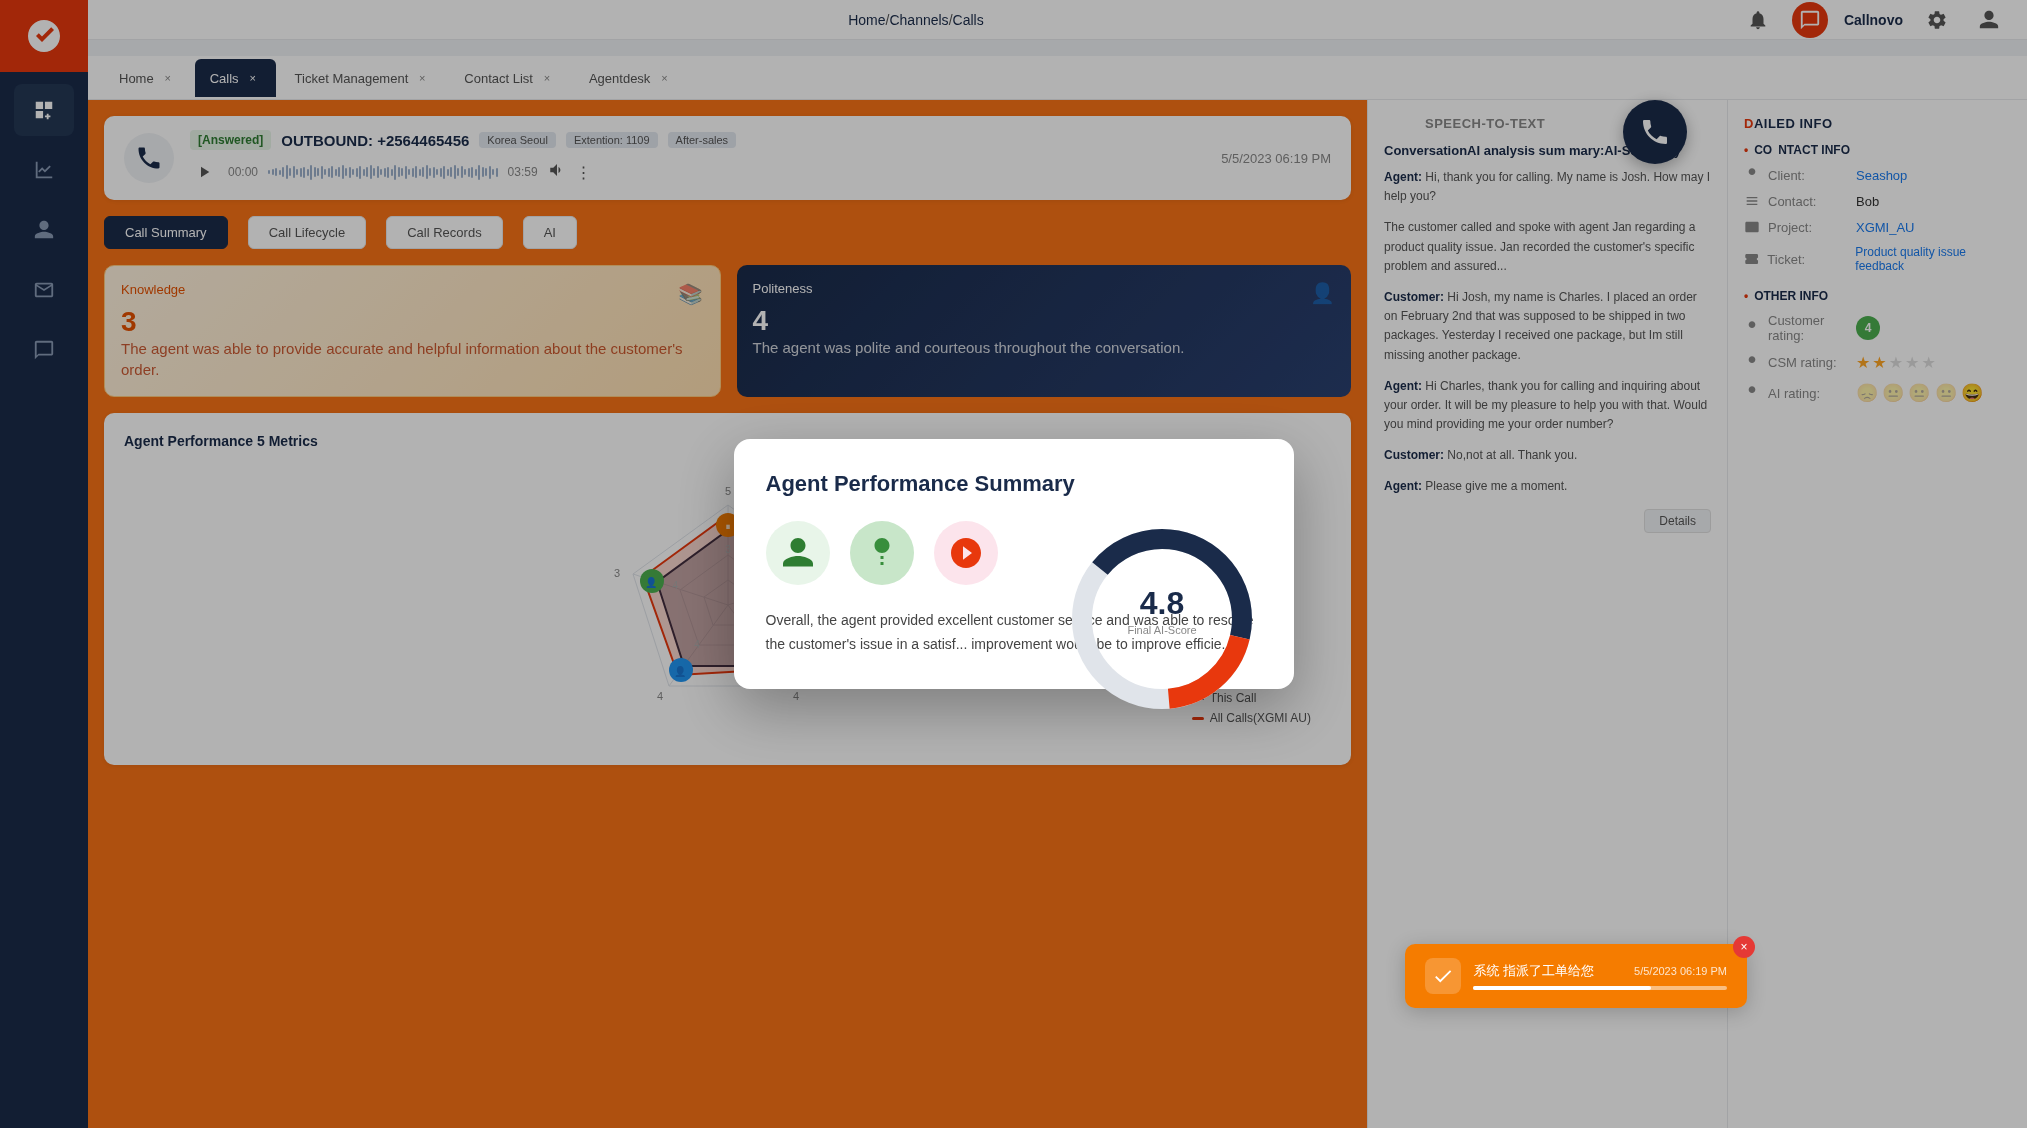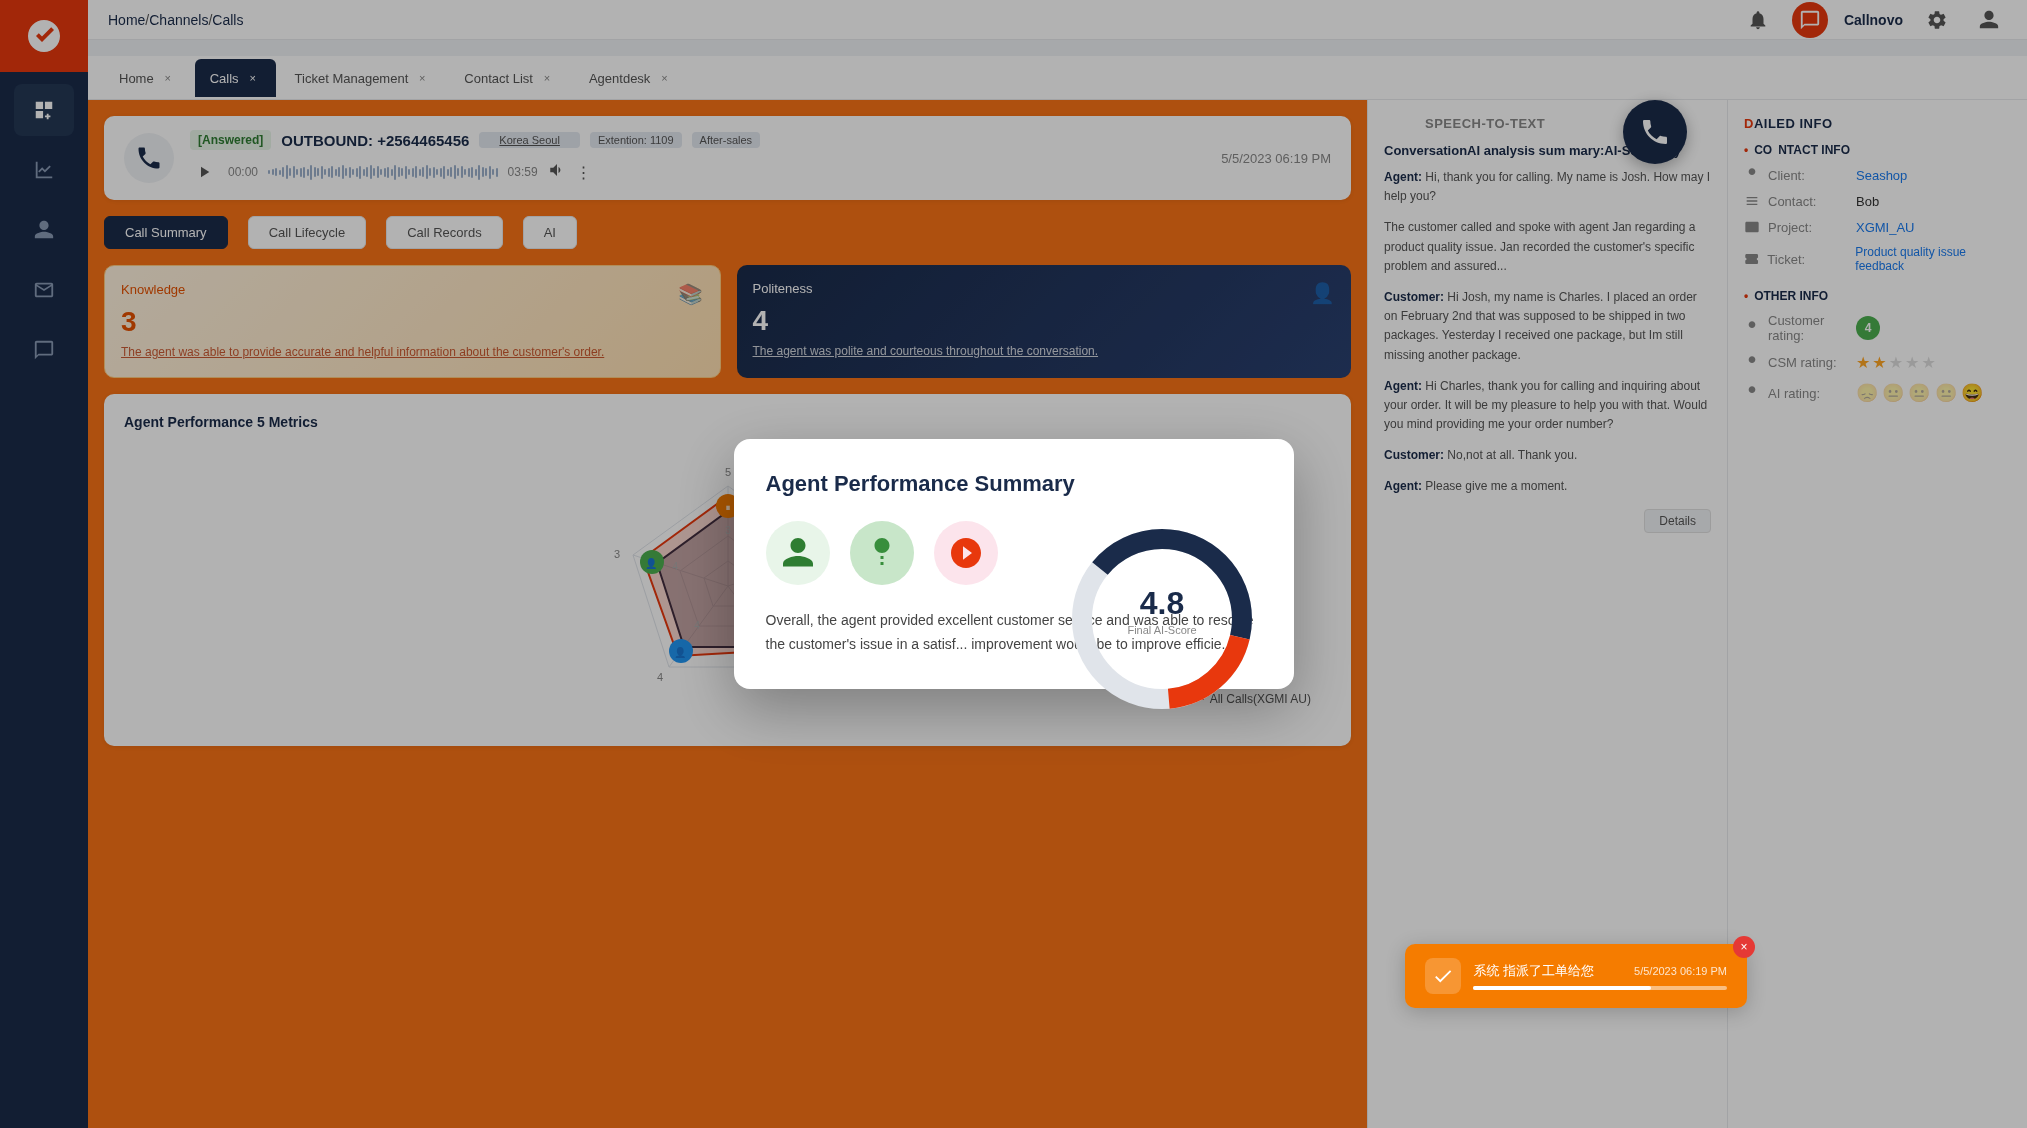--- a/index.html
+++ b/index.html
@@ -13,21 +13,21 @@
       width: 88px; height: 72px; background: #e8380d; display: flex; align-items: center; justify-content: center;
     }
     .sidebar-logo svg { width: 40px; height: 40px; }
     .sidebar-nav { display: flex; flex-direction: column; align-items: center; gap: 8px; padding: 12px 0; width: 100%; }
     .sidebar-item { width: 60px; height: 52px; display: flex; align-items: center; justify-content: center; border-radius: 8px; cursor: pointer; color: #8a9bb5; }
     .sidebar-item.active { background: #243855; color: #fff; }
     .sidebar-item svg { width: 22px; height: 22px; }
 
     
     .topbar {
-      position: fixed; left: 88px; top: 0; right: 0; height: 40px; background: #fff; border-bottom: 1px solid #e8eaed; display: flex; align-items: center; padding: 0 20px; z-index: 99; gap: 16px;
+      position: fixed; left: 88px; top: 0; right: 0; height: 40px; background: #fff; border-bottom: 1px solid #e8eaed; display: flex; align-items: center; padding: 0 20px; z-index: 99; gap: 16px; text-align: center;
     }
     .breadcrumb { font-size: 14px; color: #555; flex: 1; }
     .breadcrumb span { color: #1a2b4a; }
     .topbar-right { display: flex; align-items: center; gap: 16px; }
     .topbar-icon { width: 36px; height: 36px; display: flex; align-items: center; justify-content: center; cursor: pointer; color: #555; }
     .topbar-avatar { width: 36px; height: 36px; background: #e8380d; border-radius: 50%; display: flex; align-items: center; justify-content: center; }
     .topbar-avatar svg { width: 22px; height: 22px; fill: white; }
     .topbar-username { font-size: 14px; font-weight: 600; color: #1a2b4a; }
 
     
@@ -45,21 +45,21 @@
     .content { display: flex; height: calc(100% - 44px); overflow: hidden; }
 
     
     .left-panel { flex: 1; overflow-y: auto; padding: 16px; background: #f97316; }
 
     
     .call-info-bar { background: #fff; border-radius: 10px; padding: 14px 20px; display: flex; align-items: center; gap: 16px; margin-bottom: 16px; box-shadow: 0 1px 4px rgba(0,0,0,0.08); }
     .call-icon-circle { width: 50px; height: 50px; background: #f0f2f5; border-radius: 50%; display: flex; align-items: center; justify-content: center; flex-shrink: 0; }
     .answered-badge { background: #e8f5e9; color: #2e7d32; font-size: 12px; font-weight: 600; padding: 3px 8px; border-radius: 4px; }
     .outbound-text { font-size: 15px; font-weight: 600; color: #1a2b4a; }
-    .korea-badge { background: #e3e8f0; color: #555; font-size: 11px; padding: 2px 20px; border-radius: 4px; text-decoration: underline; }
+    .korea-badge { background: #e3e8f0; color: #555; font-size: 11px; padding: 2px 8px; border-radius: 4px; }
     .ext-badge { background: #e3e8f0; color: #555; font-size: 11px; padding: 2px 8px; border-radius: 4px; }
     .sales-badge { background: #e3e8f0; color: #555; font-size: 11px; padding: 2px 8px; border-radius: 4px; }
     .call-time { margin-left: auto; font-size: 13px; color: #888; }
 
     
     .audio-player { display: flex; align-items: center; gap: 10px; margin-top: 8px; width: 100%; }
     .play-btn { width: 28px; height: 28px; background: transparent; border: none; cursor: pointer; color: #555; display: flex; align-items: center; justify-content: center; }
     .time-text { font-size: 12px; color: #888; }
     .mute-btn { color: #555; cursor: pointer; }
     .more-btn { color: #555; cursor: pointer; }
@@ -69,21 +69,21 @@
     .sub-tab { padding: 8px 20px; border-radius: 6px; font-size: 13px; cursor: pointer; color: #555; background: #fff; border: 1px solid #e8eaed; }
     .sub-tab.active { background: #1a2b4a; color: #fff; border-color: #1a2b4a; }
 
     
     .metrics-row { display: flex; gap: 16px; margin-bottom: 16px; }
     .metric-card { flex: 1; border-radius: 10px; padding: 16px; }
     .metric-card.orange { background: linear-gradient(135deg, #fff3e0, #ffe0b2); border: 1px solid #ffcc80; }
     .metric-card.blue { background: linear-gradient(135deg, #1a2b4a, #2a4070); color: #fff; }
     .metric-label { font-size: 13px; font-weight: 500; margin-bottom: 8px; }
     .metric-value { font-size: 28px; font-weight: 700; }
-    .metric-desc { font-size: 12px; margin-top: 6px; opacity: 0.8; line-height: 1.4; text-decoration: underline; }
+    .metric-desc { font-size: 15px; opacity: 0.8; line-height: 1.4; }
 
     
     .metrics-bottom { background: #fff; border-radius: 10px; padding: 20px; box-shadow: 0 1px 4px rgba(0,0,0,0.08); }
     .metrics-title { font-size: 14px; font-weight: 600; color: #1a2b4a; margin-bottom: 16px; }
     .radar-container { position: relative; height: 280px; display: flex; align-items: center; justify-content: center; }
 
     
     .right-panel { width: 360px; background: #fff; border-left: 1px solid #e8eaed; padding: 16px; overflow-y: auto; flex-shrink: 0; }
     .stt-title { font-size: 13px; font-weight: 600; color: #888; margin-bottom: 12px; letter-spacing: 0.5px; margin-left: 41px; }
     .conv-title { font-size: 13px; font-weight: 600; color: #1a2b4a; margin-bottom: 10px; }

